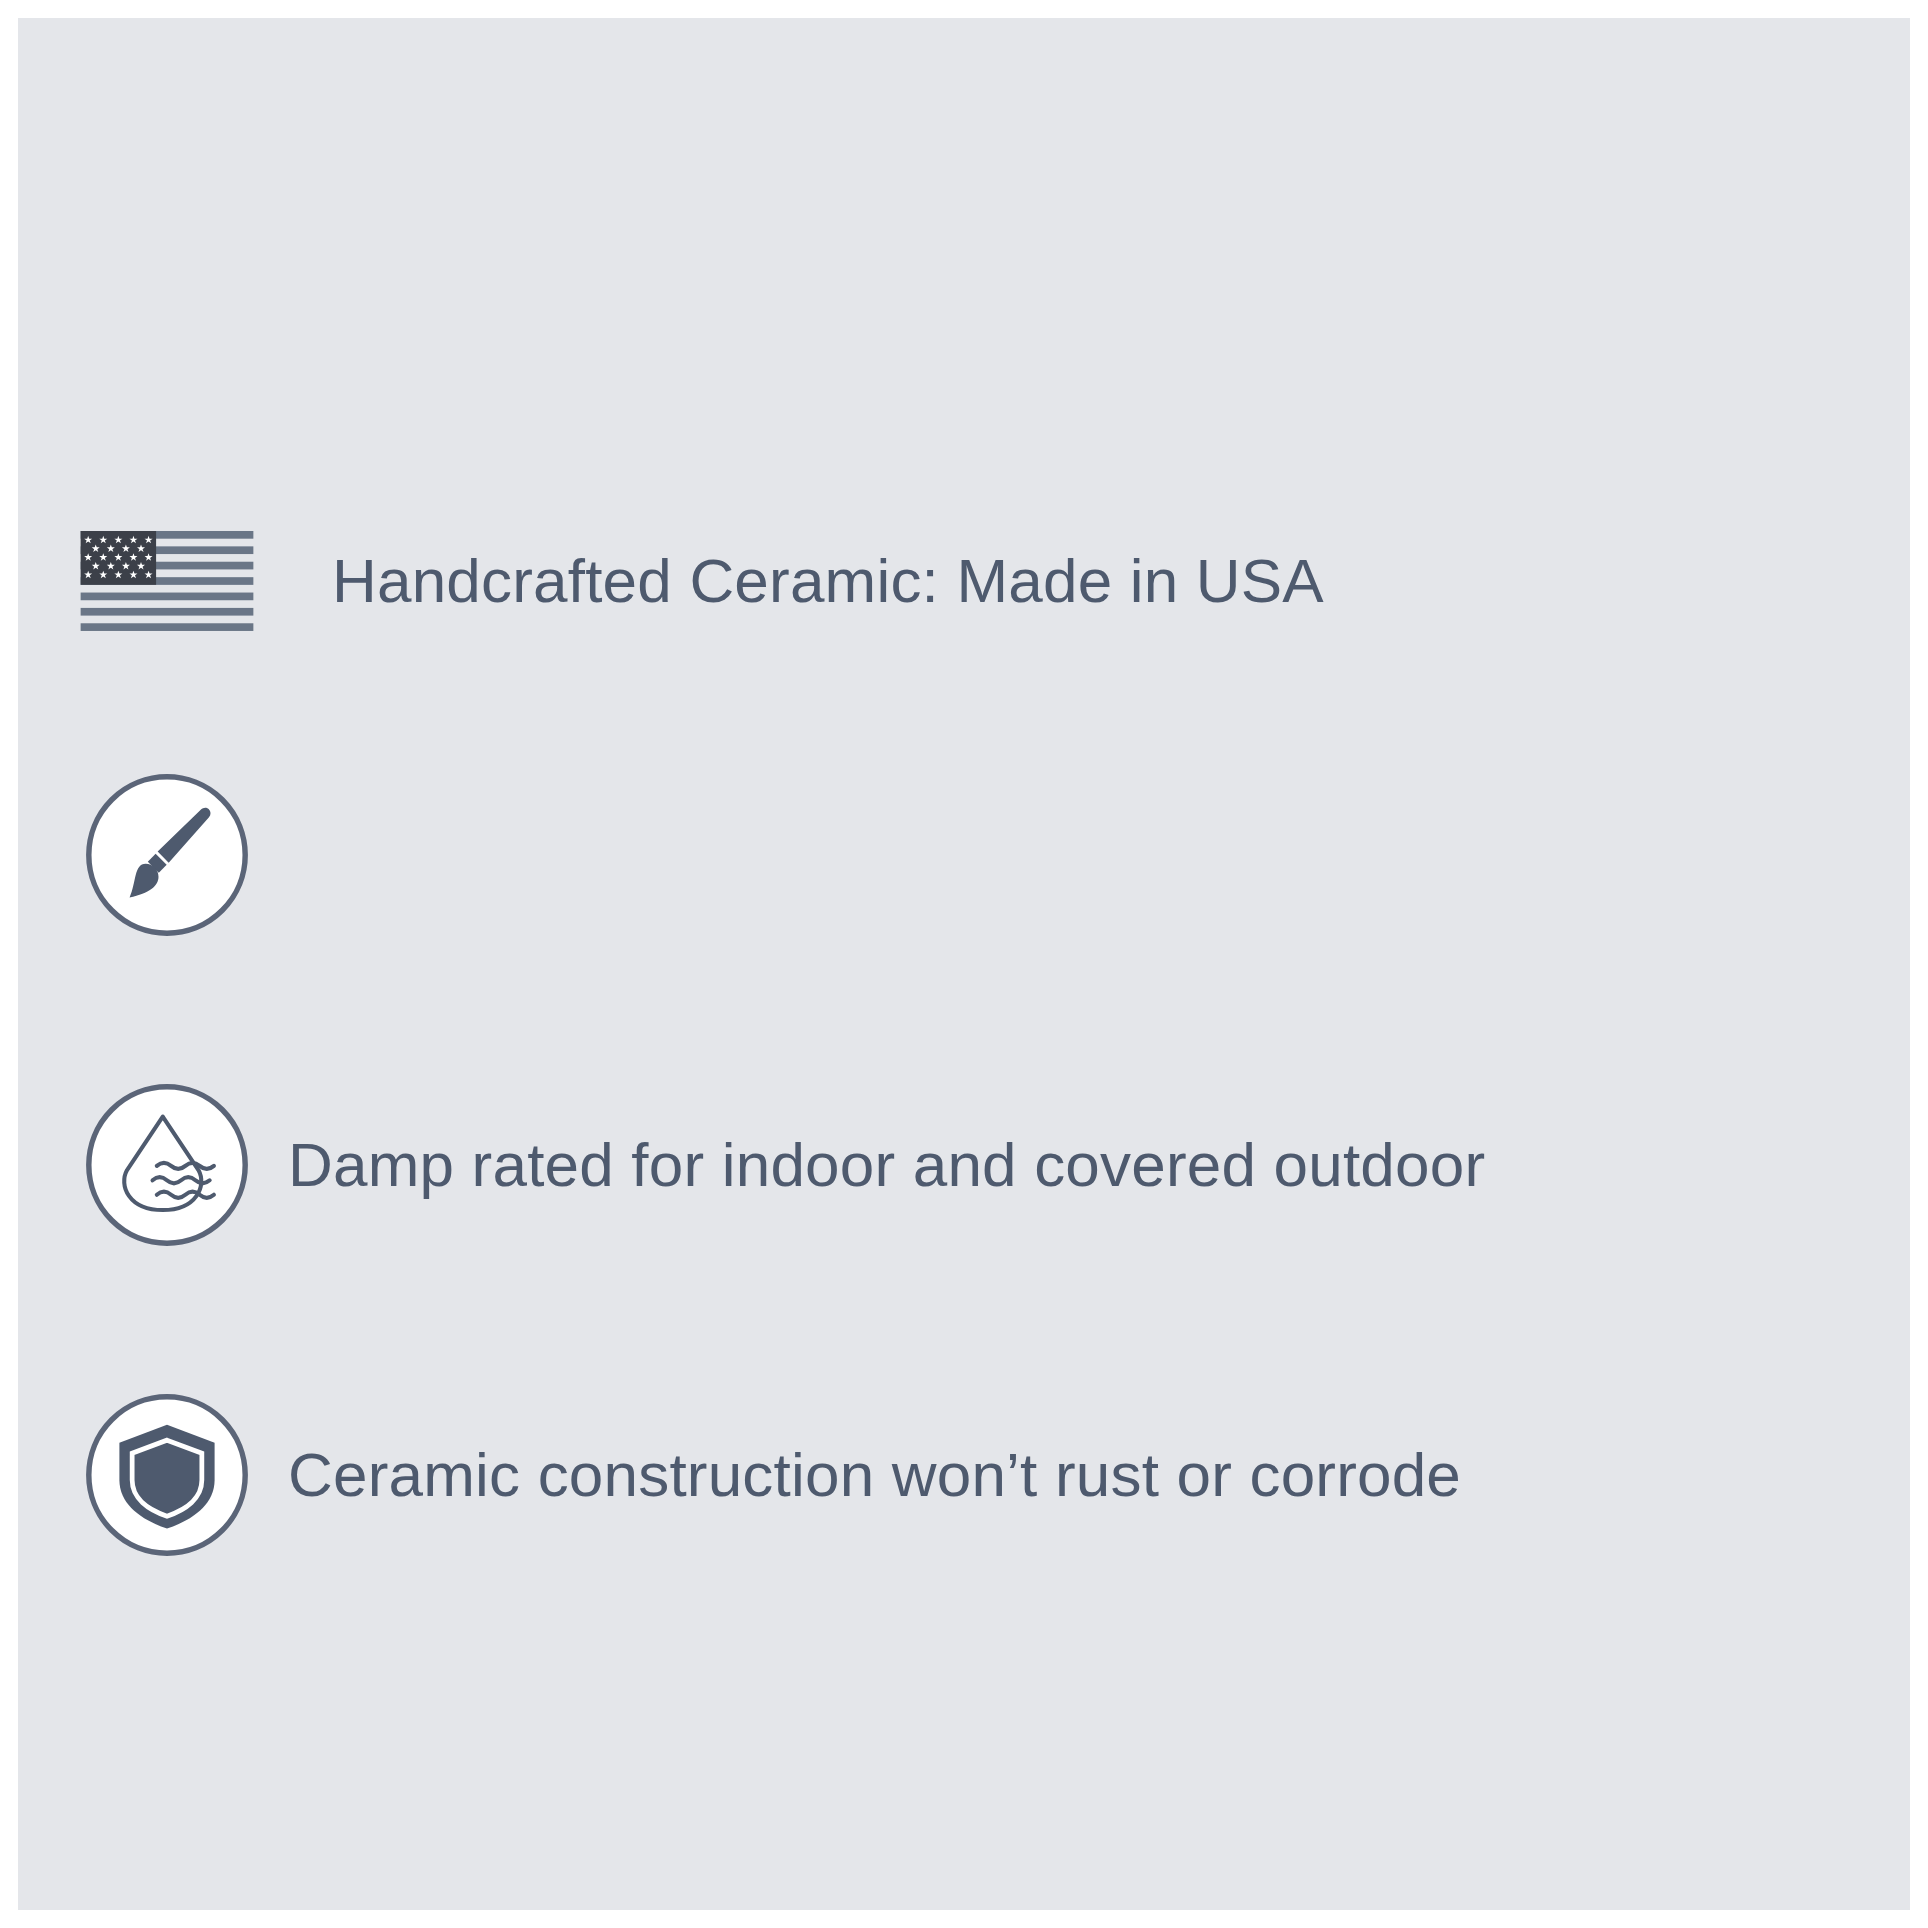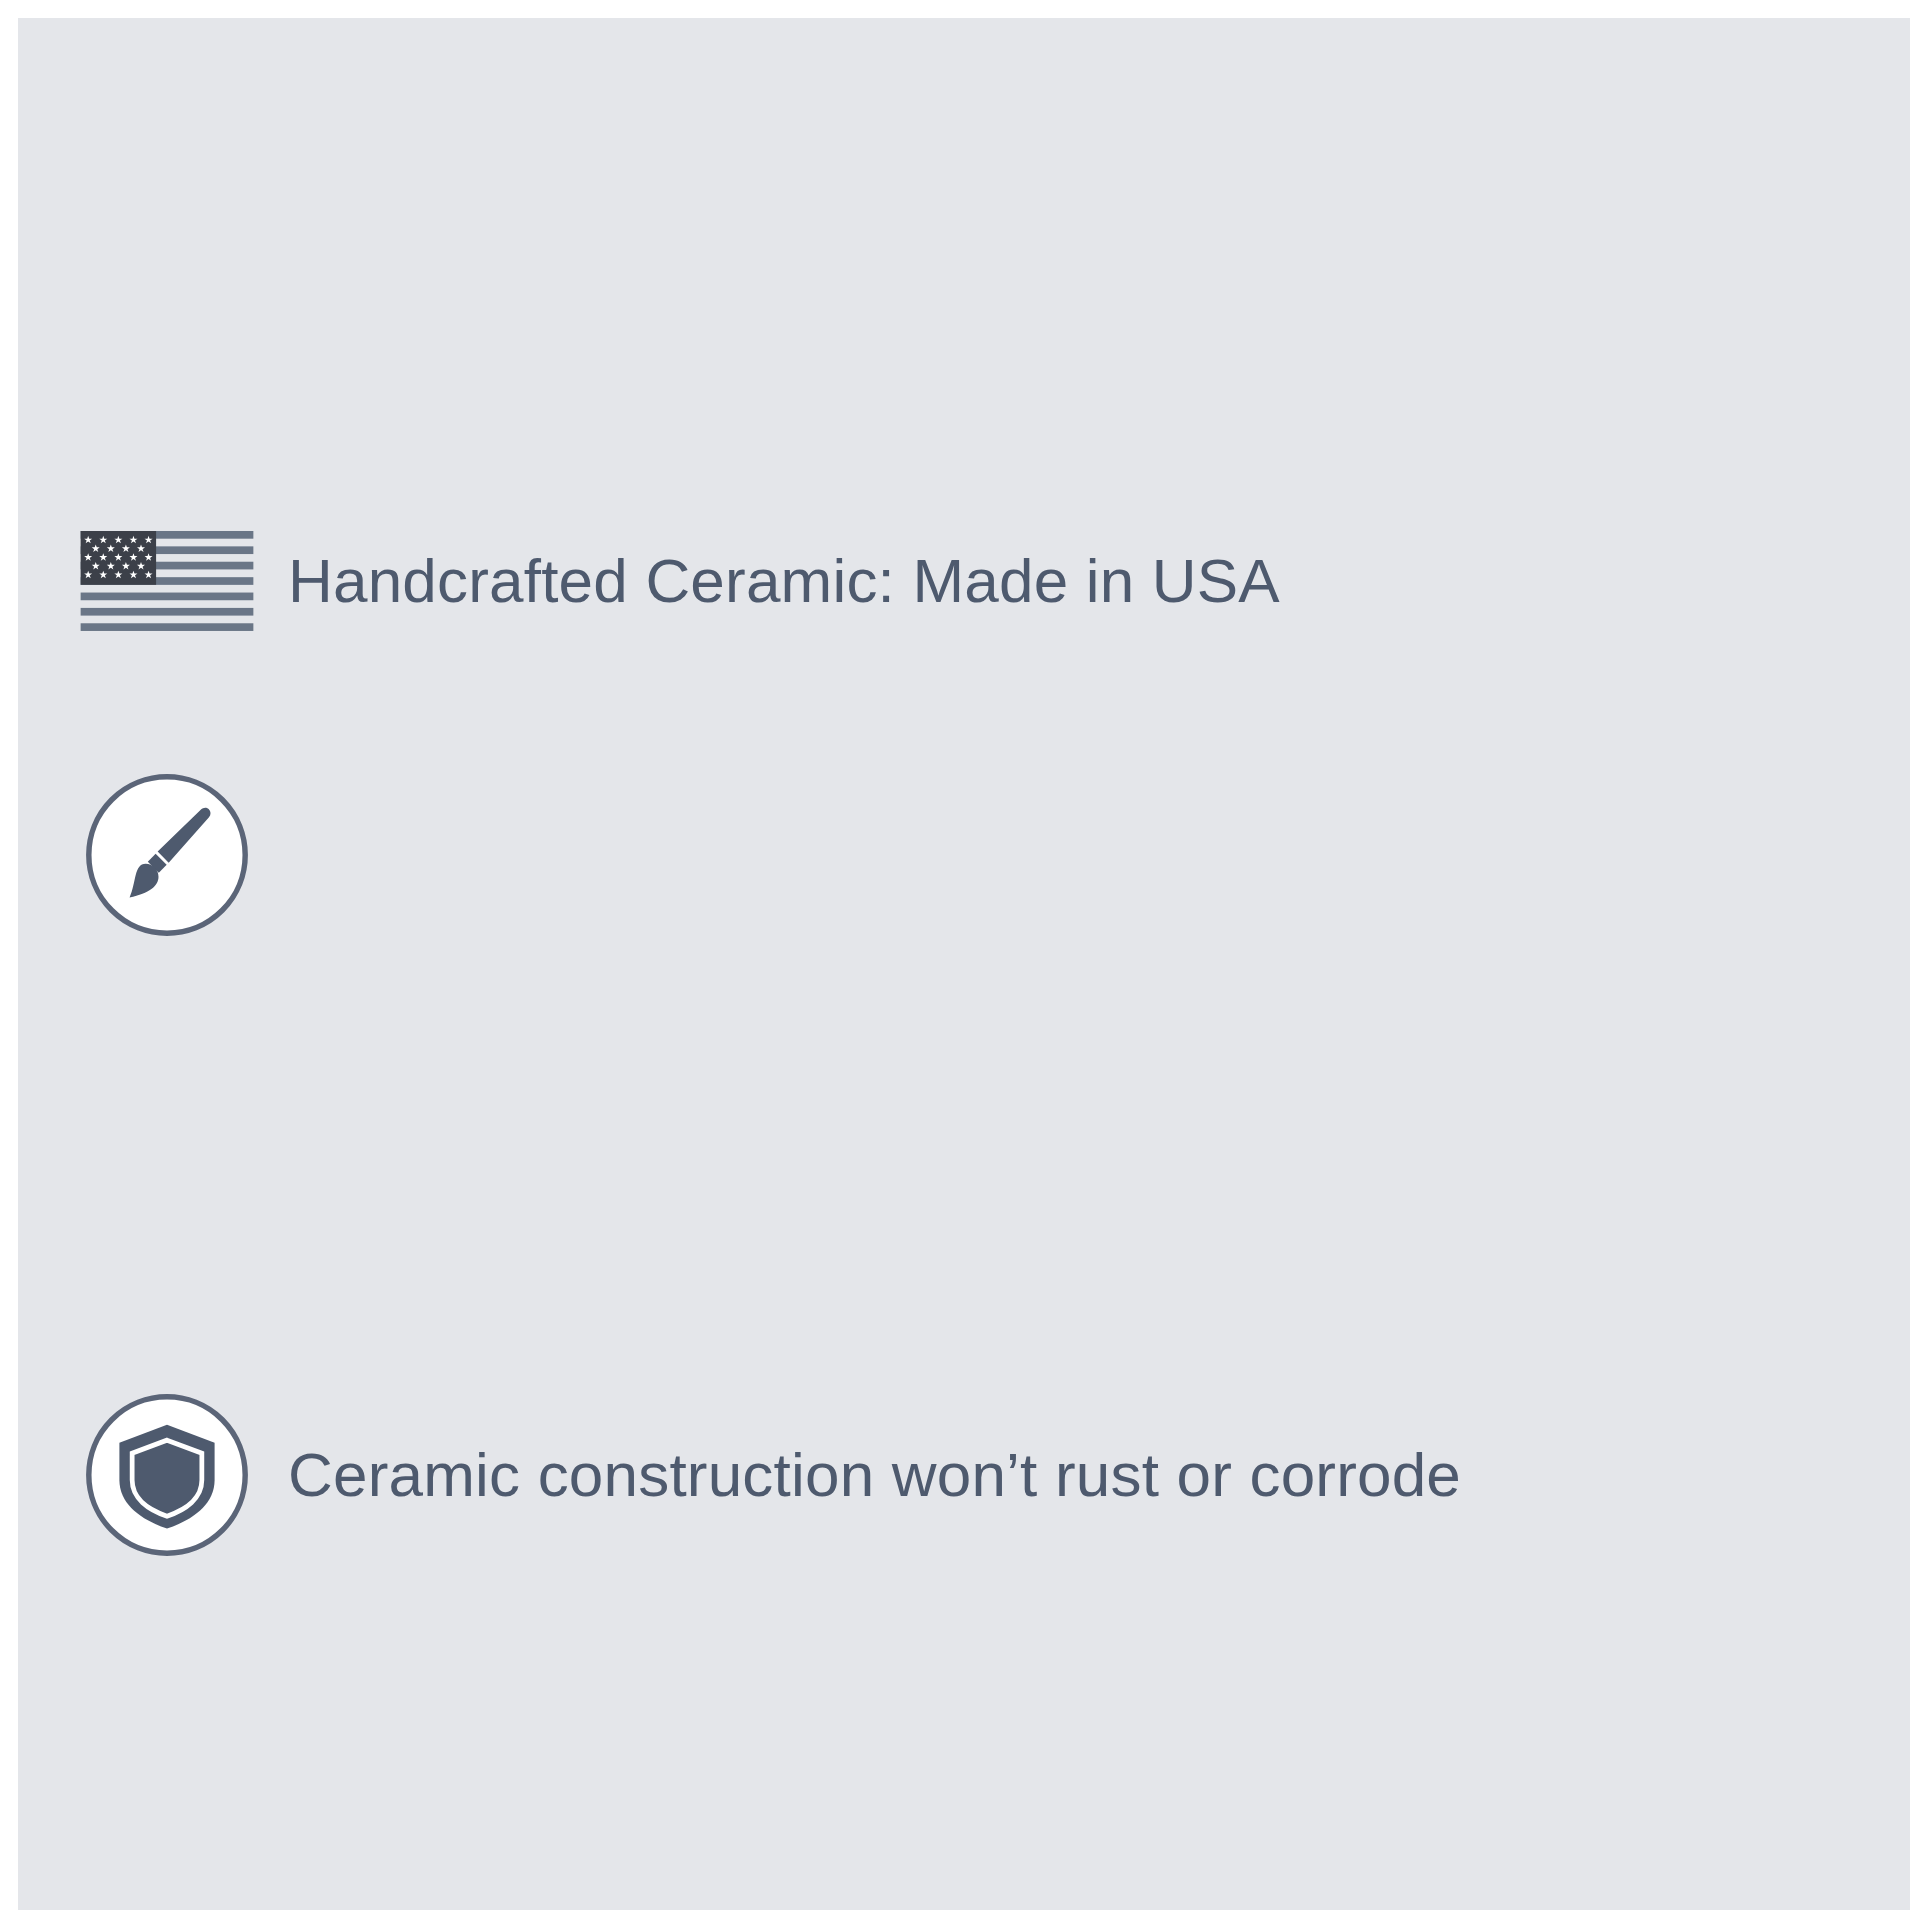--- a/index.html
+++ b/index.html
@@ -33,21 +33,21 @@
 
   .feature-row {
     position: absolute;
     left: 54px;
     display: flex;
     align-items: center;
     width: 1800px;
     height: 190px;
   }
 
-  .feature-row-0 { top: 468px; }
+  .feature-row-0 { top: 468px; gap: 44px; }
   .feature-row-1 { top: 742px; }
   .feature-row-2 { top: 1052px; }
   .feature-row-3 { top: 1362px; }
 
   .icon-slot {
     width: 190px;
     min-width: 190px;
     height: 190px;
     display: flex;
     align-items: center;
@@ -140,20 +140,34 @@
       <div class="icon-slot">
         <svg class="circle-icon" viewBox="0 0 100 100">
           <circle cx="50" cy="50" r="46" fill="#ffffff" stroke="#5b6578" stroke-width="3.2"></circle>
           <path d="M74.5 23.0 C75.9 24.4 76.0 26.4 74.7 27.8 L51.0 54.5 L44.5 48.0 L70.0 23.3 C71.3 22.0 73.1 21.7 74.5 23.0 Z" fill="#4e5a6e"></path>
           <path d="M43.3 49.3 L49.8 55.8 L45.2 60.4 L38.7 53.9 Z" fill="#4e5a6e"></path>
           <path d="M37.5 55.2 C41.5 55.2 45.0 58.5 45.0 62.8 C45.0 68.2 39.6 72.6 28.0 75.0 C32.0 66.2 30.5 55.2 37.5 55.2 Z" fill="#4e5a6e"></path>
         </svg>
       </div>
     </div>
 
+    <div class="feature-row feature-row-2">
+      <div class="icon-slot">
+        <svg class="circle-icon" viewBox="0 0 100 100">
+          <circle cx="50" cy="50" r="46" fill="#ffffff" stroke="#5b6578" stroke-width="3.2"></circle>
+          <path d="M47.5 21.5 L68.5 53.0 C73.5 62.0 67.5 76.5 47.5 76.5 C27.5 76.5 21.5 62.0 26.5 53.0 Z" fill="none" stroke="#4e5a6e" stroke-width="2.4" stroke-linejoin="round"></path>
+          <g fill="none" stroke="#4e5a6e" stroke-width="2.4" stroke-linecap="round">
+            <path d="M44.0 50.5 q4.2 -3.6 8.4 0 q4.2 3.6 8.4 0 q4.2 -3.6 8.4 0 q4.2 3.6 8.4 0"></path>
+            <path d="M41.5 59.0 q4.2 -3.6 8.4 0 q4.2 3.6 8.4 0 q4.2 -3.6 8.4 0 q4.2 3.6 8.4 0"></path>
+            <path d="M44.0 67.5 q4.2 -3.6 8.4 0 q4.2 3.6 8.4 0 q4.2 -3.6 8.4 0 q4.2 3.6 8.4 0"></path>
+          </g>
+        </svg>
+      </div>
+      <div class="feature-label">Damp rated for indoor and covered outdoor</div>
+    </div>
 
     <div class="feature-row feature-row-3">
       <div class="icon-slot">
         <svg class="circle-icon" viewBox="0 0 100 100">
           <circle cx="50" cy="50" r="46" fill="#ffffff" stroke="#5b6578" stroke-width="3.2"></circle>
           <path d="M50 20.5 L78.0 31.0 L78.0 53.0 C78.0 67.5 65.0 76.5 50 81.5 C35.0 76.5 22.0 67.5 22.0 53.0 L22.0 31.0 Z" fill="#4e5a6e"></path>
           <path d="M50 29.5 L70.5 37.2 L70.5 53.0 C70.5 63.8 61.0 70.5 50 74.2 C39.0 70.5 29.5 63.8 29.5 53.0 L29.5 37.2 Z" fill="none" stroke="#ffffff" stroke-width="2.8"></path>
         </svg>
       </div>
       <div class="feature-label">Ceramic construction won’t rust or corrode</div>

